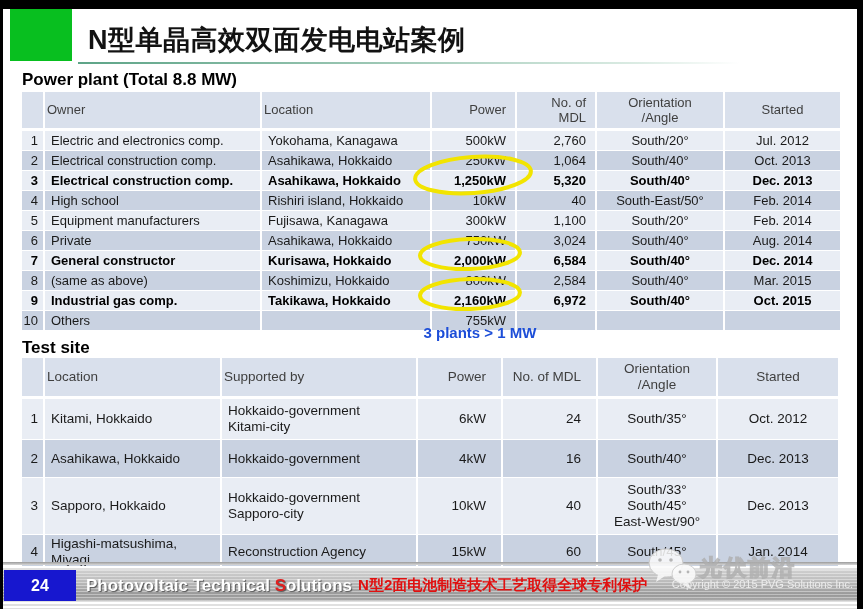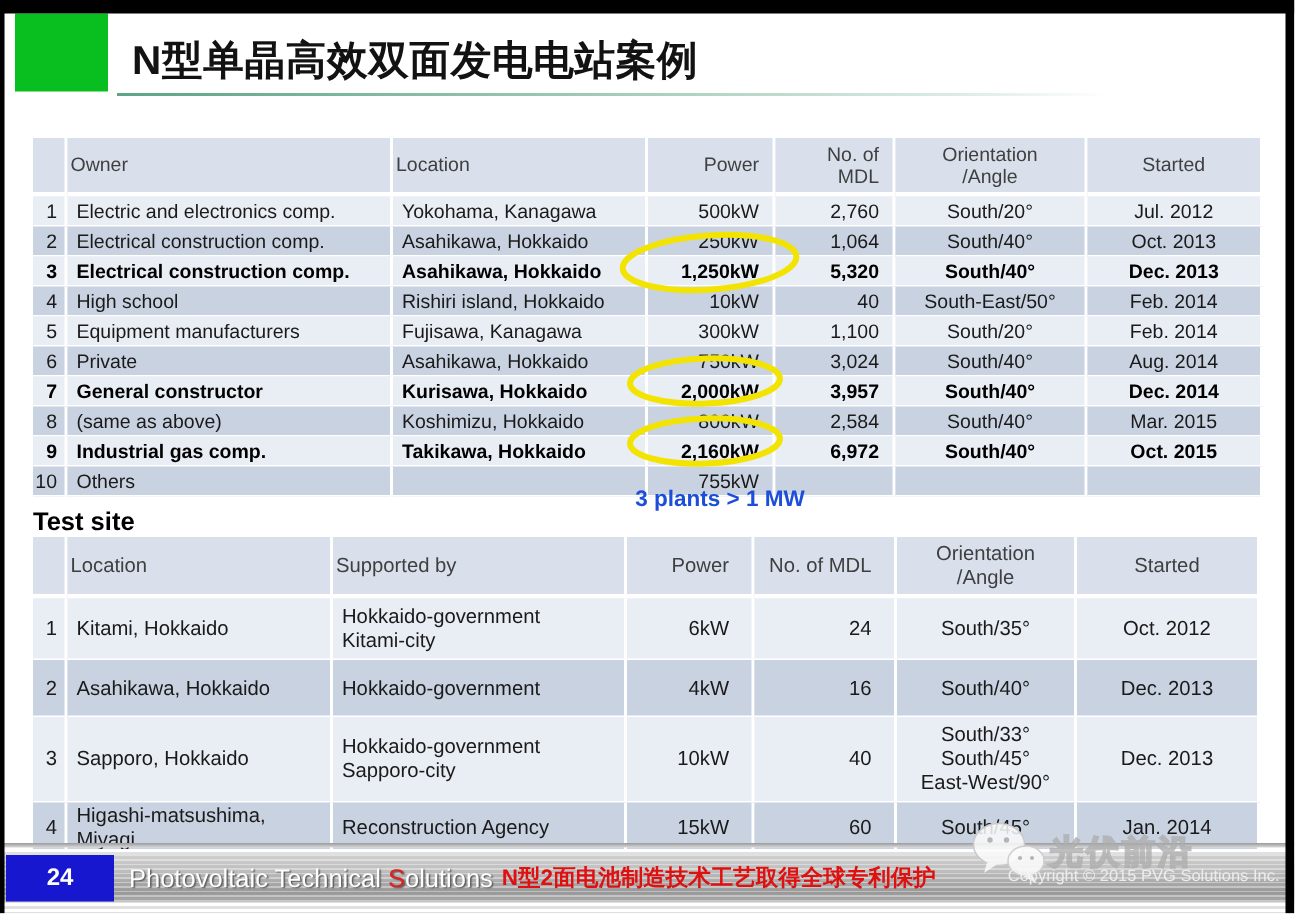--- a/index.html
+++ b/index.html
@@ -63,41 +63,42 @@
     background:repeating-linear-gradient(180deg,#ffffff 0 2px,#e0e0e0 2px 4px);}
   .footer-hairline{position:absolute;left:0;top:562px;width:863px;height:3px;
     background:linear-gradient(180deg,#9a9a9a,#d8d8d8);}
   .footer-bar{position:absolute;left:0;top:570px;width:863px;height:31px;
     background:
       repeating-linear-gradient(180deg,rgba(255,255,255,0.38) 0 1px,rgba(255,255,255,0) 1px 3px),
       linear-gradient(180deg,#cfcfcf 0%,#bdbdbd 35%,#989898 80%,#aaaaaa 100%);}
   .page-box{position:absolute;left:4px;top:570px;width:72px;height:31px;background:#1717cf;
     color:#fff;font-size:16px;font-weight:bold;display:flex;align-items:center;justify-content:center;}
   .footer-text{position:absolute;left:86px;top:570px;height:31px;display:flex;align-items:center;white-space:nowrap;}
-  .footer-series{font-size:17px;font-weight:normal;color:#ffffff;text-shadow:1px 1px 1px #555;}
+  .footer-series{font-size:17px;font-weight:bold;color:#ffffff;text-shadow:1px 1px 1px #555;}
   .footer-series .red-s{color:#e02020;}
   .footer-patent{font-size:15px;font-weight:bold;color:#e01010;margin-left:6px;}
   .copyright{position:absolute;right:10px;top:578px;font-size:11px;color:#ececec;white-space:nowrap;z-index:12;text-align:center;}
 
   
   .watermark{position:absolute;left:646px;top:546px;width:216px;height:44px;z-index:10;
              display:flex;align-items:center;pointer-events:none;}
   .wm-text{font-size:22px;font-weight:bold;letter-spacing:2px;color:rgba(235,235,235,0.22);
            -webkit-text-stroke:1.4px rgba(170,170,170,0.75);white-space:nowrap;margin-left:2px;}
 </style>
 </head>
 <body>
 
 <div class="stage">
 
   <div class="green-square"></div>
   <h1 class="slide-title">N型单晶高效双面发电电站案例</h1>
   <div class="title-underline"></div>
 
 
+  <h2 class="section-heading" id="pp-heading">Power plant (Total 8.8 MW)</h2>
 
   <table id="power-table">
     <colgroup>
       <col style="width:23px">
         <col style="width:217px">
         <col style="width:170px">
         <col style="width:85px">
       <col style="width:80px">
         <col style="width:128px">
         <col style="width:117px">
@@ -168,21 +169,21 @@
           <td class="c3">750kW</td>
           <td class="c4">3,024</td>
           <td class="c5">South/40°</td>
           <td class="c6">Aug. 2014</td>
         </tr>
         <tr class="bold-row">
           <td class="c0">7</td>
           <td class="c1">General constructor</td>
           <td class="c2">Kurisawa, Hokkaido</td>
           <td class="c3">2,000kW</td>
-          <td class="c4">3,957</td>
+          <td class="c4">6,584</td>
           <td class="c5">South/40°</td>
           <td class="c6">Dec. 2014</td>
         </tr>
         <tr>
           <td class="c0">8</td>
           <td class="c1">(same as above)</td>
           <td class="c2">Koshimizu, Hokkaido</td>
           <td class="c3">800kW</td>
           <td class="c4">2,584</td>
           <td class="c5">South/40°</td>

